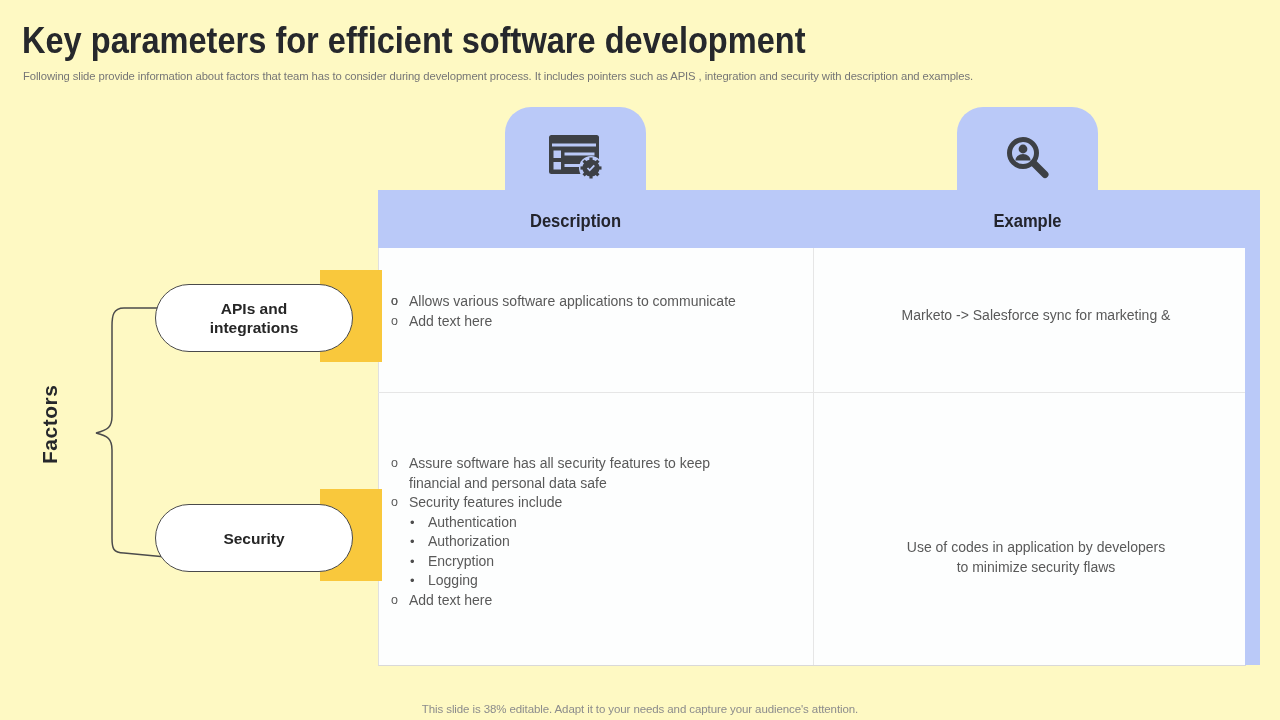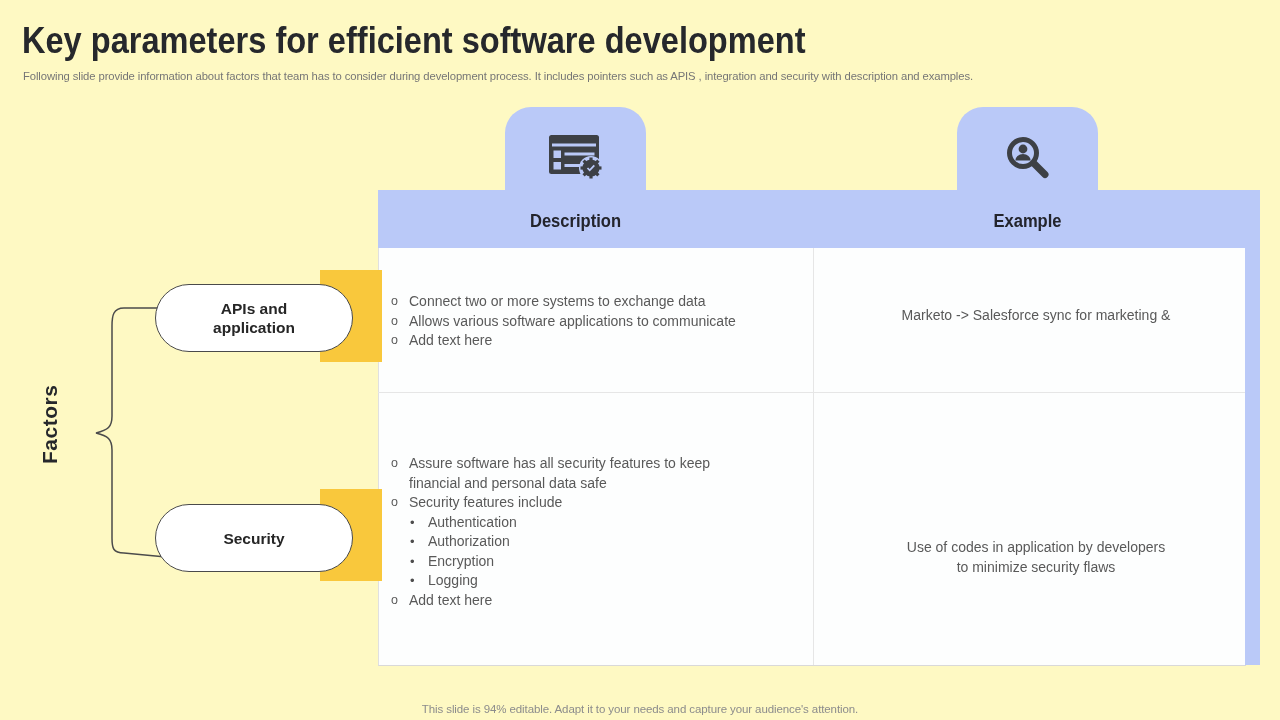--- a/index.html
+++ b/index.html
@@ -126,21 +126,20 @@
   </div>
 
   <div class="table-body"></div>
   <div class="col-divider"></div>
   <div class="row-divider"></div>
   <div class="right-strip"></div>
 
   <div class="bullets r1 cell-text">
     <div class="li">
       <span class="marker">o</span>
-      <span>Connect two or more systems to exchange data</span>
     </div>
     <div class="li">
       <span class="marker">o</span>
       <span>Allows various software applications to communicate</span>
     </div>
     <div class="li">
       <span class="marker">o</span>
       <span>Add text here</span>
     </div>
   </div>
@@ -190,21 +189,21 @@
 
   <svg class="brace-svg" width="80" height="272" viewBox="0 0 80 272">
     <path d="M78 12 L36 12 C25 12 24 20 24 30 L24 120 C24 131 20 134 8 137 C20 140 24 143 24 154 L24 242 C24 252 25 257 36 257 L78 261" fill="none" stroke="#4b4b4b" stroke-width="1.5"></path>
   </svg>
 
   <div class="yellow-block y1"></div>
   <div class="yellow-block y2"></div>
 
   <div class="pill p1">
     <span>APIs and</span>
-    <span>application</span>
+    <span>integrations</span>
   </div>
   <div class="pill p2">
     <span>Security</span>
   </div>
 
-  <div class="footer-note">This slide is 94% editable. Adapt it to your needs and capture your audience's attention.</div>
+  <div class="footer-note">This slide is 38% editable. Adapt it to your needs and capture your audience's attention.</div>
 
 </div>
 
 </body></html>

